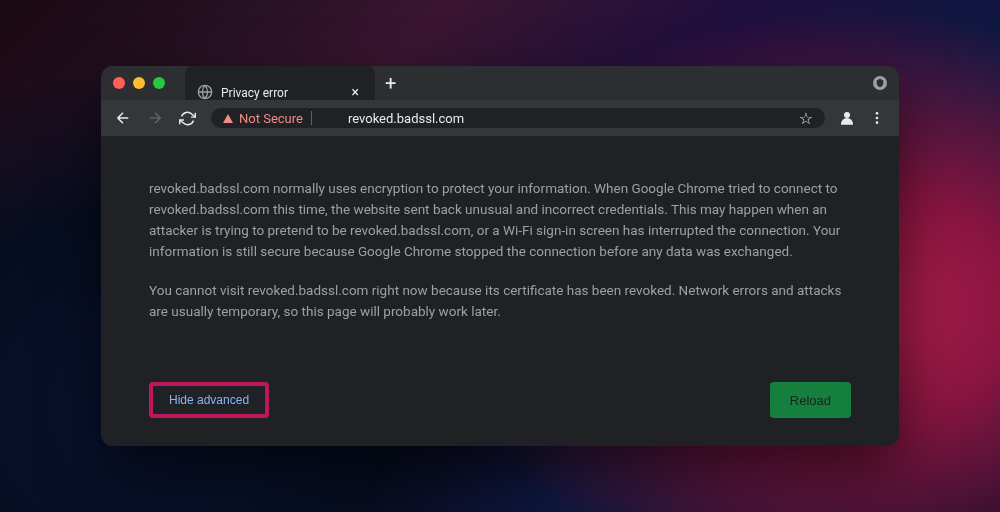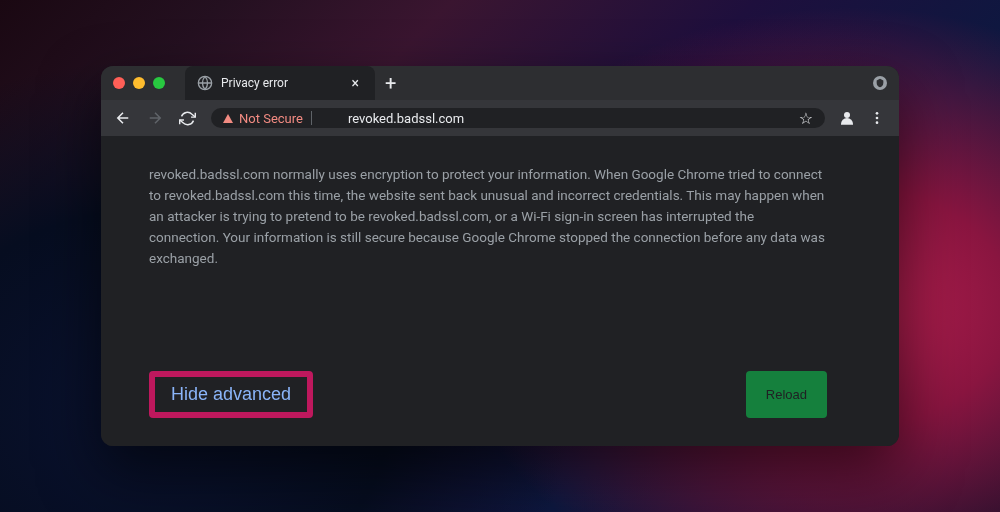--- a/index.html
+++ b/index.html
@@ -24,21 +24,21 @@
 .titlebar {
   height:34px; background:#2d2e31;
   display:flex; align-items:center;
 }
 .traffic { display:flex; gap:8px; padding:0 12px; }
 .dot { width:12px; height:12px; border-radius:50%; }
 .dot.close{background:#ff5f57;} .dot.min{background:#febc2e;} .dot.max{background:#28c840;}
 .tab {
   margin-left:8px; height:34px; padding:0 12px;
   background:#202124; border-radius:8px 8px 0 0;
-  display:flex; align-items:center; gap:8px;
+  display:flex; align-items:flex-end; gap:8px;
   min-width:190px;
 }
 .globe { width:16px; height:16px; color:#9aa0a6; }
 .tab-title { color:#e8eaed; font-size:12px; flex:1; }
 .tab-close { color:#e8eaed; font-size:14px; cursor:pointer; padding:0 4px;}
 .newtab { color:#e8eaed; font-size:20px; padding:0 10px; cursor:pointer; line-height:1;}
 .titlebar-right { margin-left:auto; padding-right:12px; display:flex; align-items:center;}
 .shield { width:14px; height:14px; border-radius:50%; background:#9aa0a6; display:flex;align-items:center;justify-content:center;font-size:10px;color:#2d2e31;}
 .toolbar {
   height:36px; background:#35363a;
@@ -50,29 +50,29 @@
   display:flex; align-items:center; padding:0 12px; gap:8px; margin:0 6px;
 }
 .notsecure { color:#f28b82; font-size:13px; display:flex; align-items:center; gap:6px;}
 .warn { width:0; height:0; border-left:5px solid transparent; border-right:5px solid transparent; border-bottom:9px solid #f28b82;}
 .divider { width:1px; height:14px; background:#5f6368;}
 .url { color:#e8eaed; font-size:13px; flex:1;margin-left:28px;}
 .star { color:#e8eaed; cursor:pointer;}
 .profile { width:24px; height:24px; border-radius:50%; display:flex; align-items:center; justify-content:center; color:#e8eaed; cursor:pointer;}
 .menu { width:28px; height:28px; display:flex; align-items:center; justify-content:center; color:#e8eaed; cursor:pointer;}
 .content {
-  flex:1; background:#202124; padding:28px 72px 0 48px;
+  flex:1; background:#202124; padding:28px 48px 0 48px;
   color:#9aa0a6; font-size:13.5px; line-height:1.55;
-  display:flex; flex-direction:column;
+  display:flex; flex-direction:column;margin-top:14px;
 }
 .para { margin-bottom:18px; }
 .buttons { margin-top:auto; margin-bottom:28px; display:flex; justify-content:space-between; }
 .btn-outline {
-  padding:7px 16px; border:6px solid #be185d; color:#8ab4f8;
-  background:transparent; border-radius:4px; font-size:18px; cursor:pointer;
+  padding:7px 16px; border:4px solid #be185d; color:#8ab4f8;
+  background:transparent; border-radius:4px; font-size:12px; cursor:pointer;
 }
 .btn-primary {
   padding:7px 20px; background:#15803d; color:#202124;
   border:none; border-radius:4px; font-size:13px; cursor:pointer;
 }
 </style>
 </head>
 <body>
 
 <div class="window">
@@ -136,18 +136,19 @@
         <svg width="16" height="16" viewBox="0 0 24 24" fill="currentColor">
           <circle cx="12" cy="5" r="2"></circle>
           <circle cx="12" cy="12" r="2"></circle>
           <circle cx="12" cy="19" r="2"></circle>
         </svg>
       </div>
   </div>
 
   <div class="content">
     <p class="para">revoked.badssl.com normally uses encryption to protect your information. When Google Chrome tried to connect to revoked.badssl.com this time, the website sent back unusual and incorrect credentials. This may happen when an attacker is trying to pretend to be revoked.badssl.com, or a Wi-Fi sign-in screen has interrupted the connection. Your information is still secure because Google Chrome stopped the connection before any data was exchanged.</p>
+    <p class="para">You cannot visit revoked.badssl.com right now because its certificate has been revoked. Network errors and attacks are usually temporary, so this page will probably work later.</p>
     <div class="buttons">
       <button class="btn-outline">Hide advanced</button>
       <button class="btn-primary">Reload</button>
     </div>
   </div>
 </div>
 
 </body></html>

